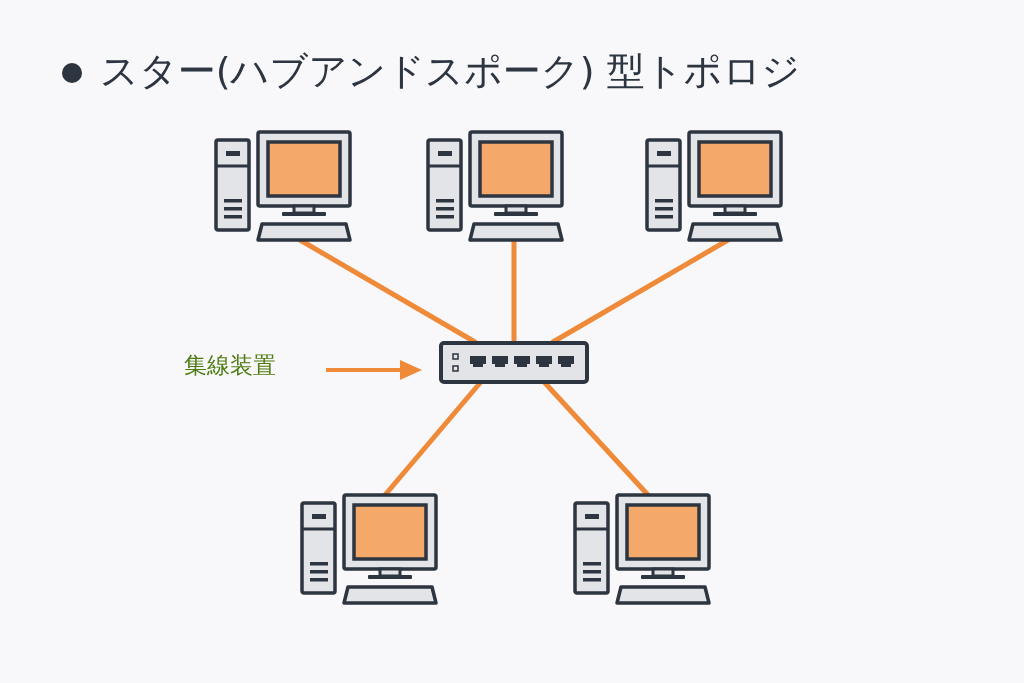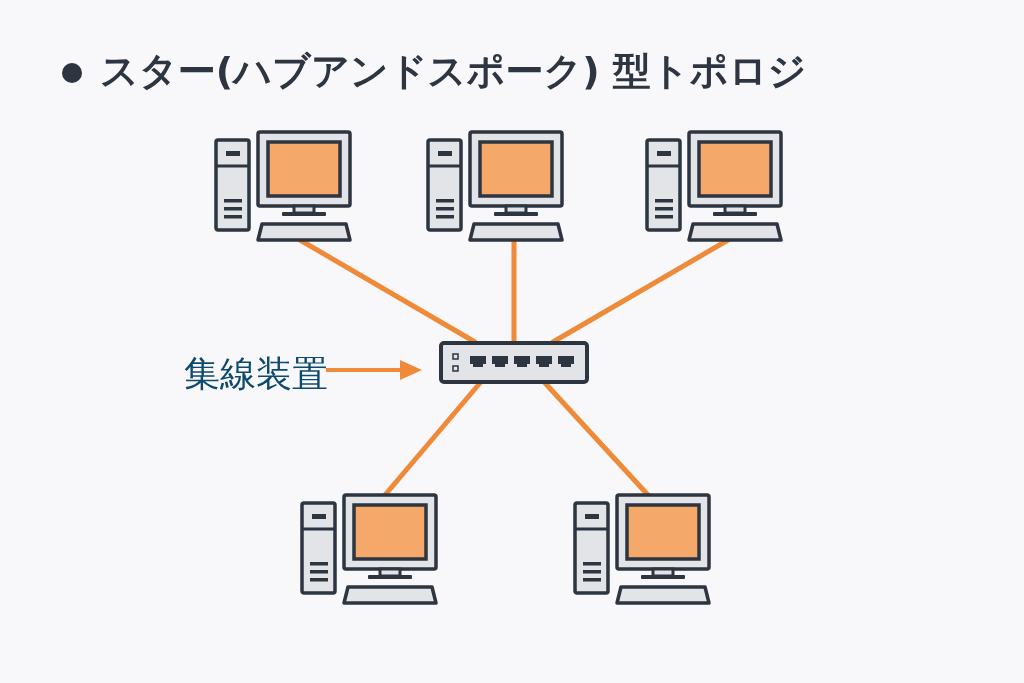--- a/index.html
+++ b/index.html
@@ -9,29 +9,28 @@
       position: relative;
       font-family: "DejaVu Sans", "Liberation Sans", sans-serif;
     }
     .title {
       position: absolute; left: 62px; top: 46px;
       display: flex; align-items: center;
       color: #2c3540;
       font-size: 38px;
       letter-spacing: 0px;
       white-space: nowrap;
-      font-weight: bold;
     }
     .bullet {
       width: 20px; height: 20px; border-radius: 50%;
       background: #2c3540; margin-right: 18px; margin-top: 2px;
     }
     .label {
       position: absolute; left: 184px; top: 350px;
-      font-size: 36px; color: #0c4a6e;
+      font-size: 23px; color: #4d7c0f;
       white-space: nowrap;
       text-align: center;
     }
     svg.diagram { position: absolute; left: 0; top: 0; }
   </style>
 </head>
 <body>
 
 <div class="title">
   <span class="bullet"></span>

